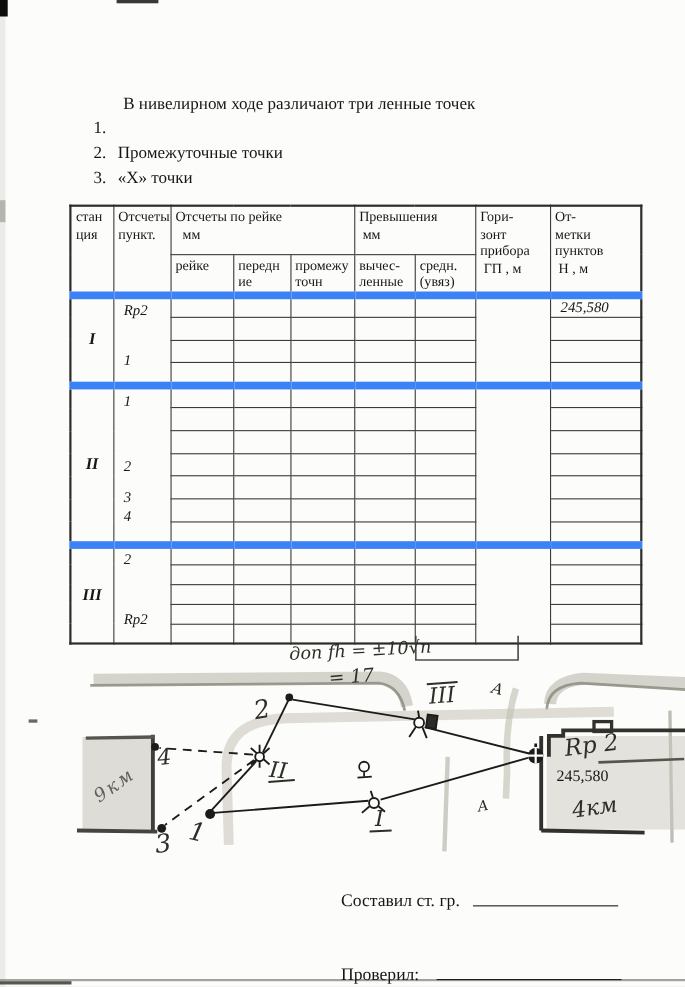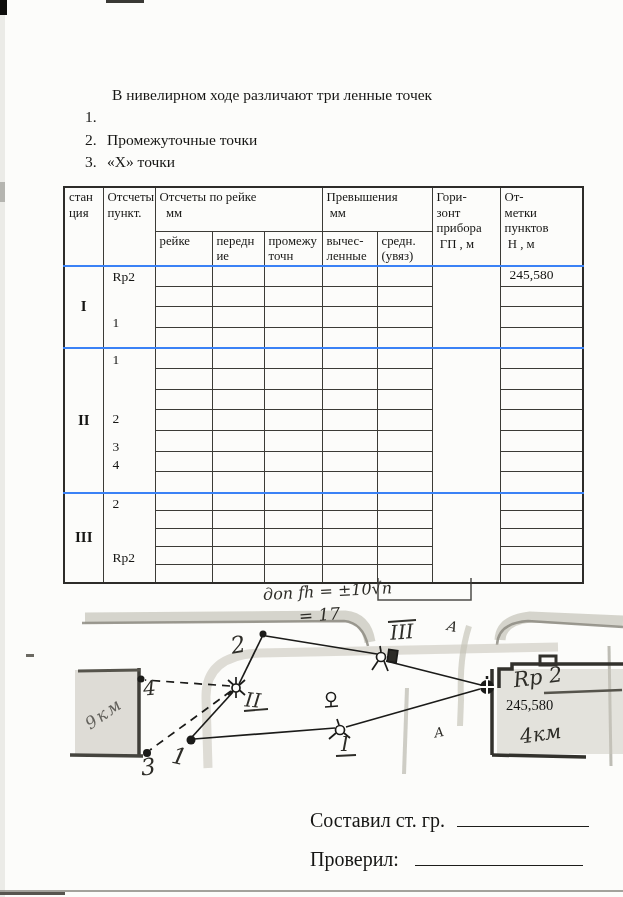--- a/index.html
+++ b/index.html
@@ -23,28 +23,28 @@
               border:2px solid #2d2c29; }
   .lev th, .lev td { border:1.4px solid #3c3b36; font-weight:normal; }
   .lev thead th { font-size:12.8px; line-height:1.22; text-align:left;
                   vertical-align:top; padding:2px 3px 0 4px; white-space:pre-line; }
   .lev thead tr.h1 { height:44px; } .lev thead tr.h2 { height:33px; }
   td.station-cell { font-weight:bold; font-size:15px; text-align:center;
                     vertical-align:middle; }
   td.point-cell { position:relative; vertical-align:top; }
   td.point-cell .pt { position:absolute; left:9px; font-size:13.5px; }
   td.mark-cell { font-size:13.5px; padding-left:9px; vertical-align:top; }
-  tr.st-first td { border-top:2px solid #3b82f6; }
+  tr.st-first td { border-top:7px solid #3b82f6;font-style:italic; }
 
   svg.sketch { position:absolute; left:0; top:576px; }
   .hand { font-family:"DejaVu Serif", serif; font-style:italic; fill:#2e2d28; }
   .printed { font-family:"Liberation Serif", serif; fill:#141412; }
 
-  .sig { position:absolute; left:310px; font-size:20px; }
-  .sig1 { top:809px; } .sig2 { top:848px; }
+  .sig { position:absolute; left:310px; font-size:16px; }
+  .sig1 { top:809px; } .sig2 { top:876px; }
   .sigline { display:inline-block; height:15px; border-bottom:1.6px solid #1d1d1a;
              vertical-align:baseline; }
   .w1 { width:132px; margin-left:12px; } .w2 { width:168px; margin-left:16px; }
 </style>
 </head>
 <body>
 
 <div class="page">
 
   <div class="edge-shade"></div>

